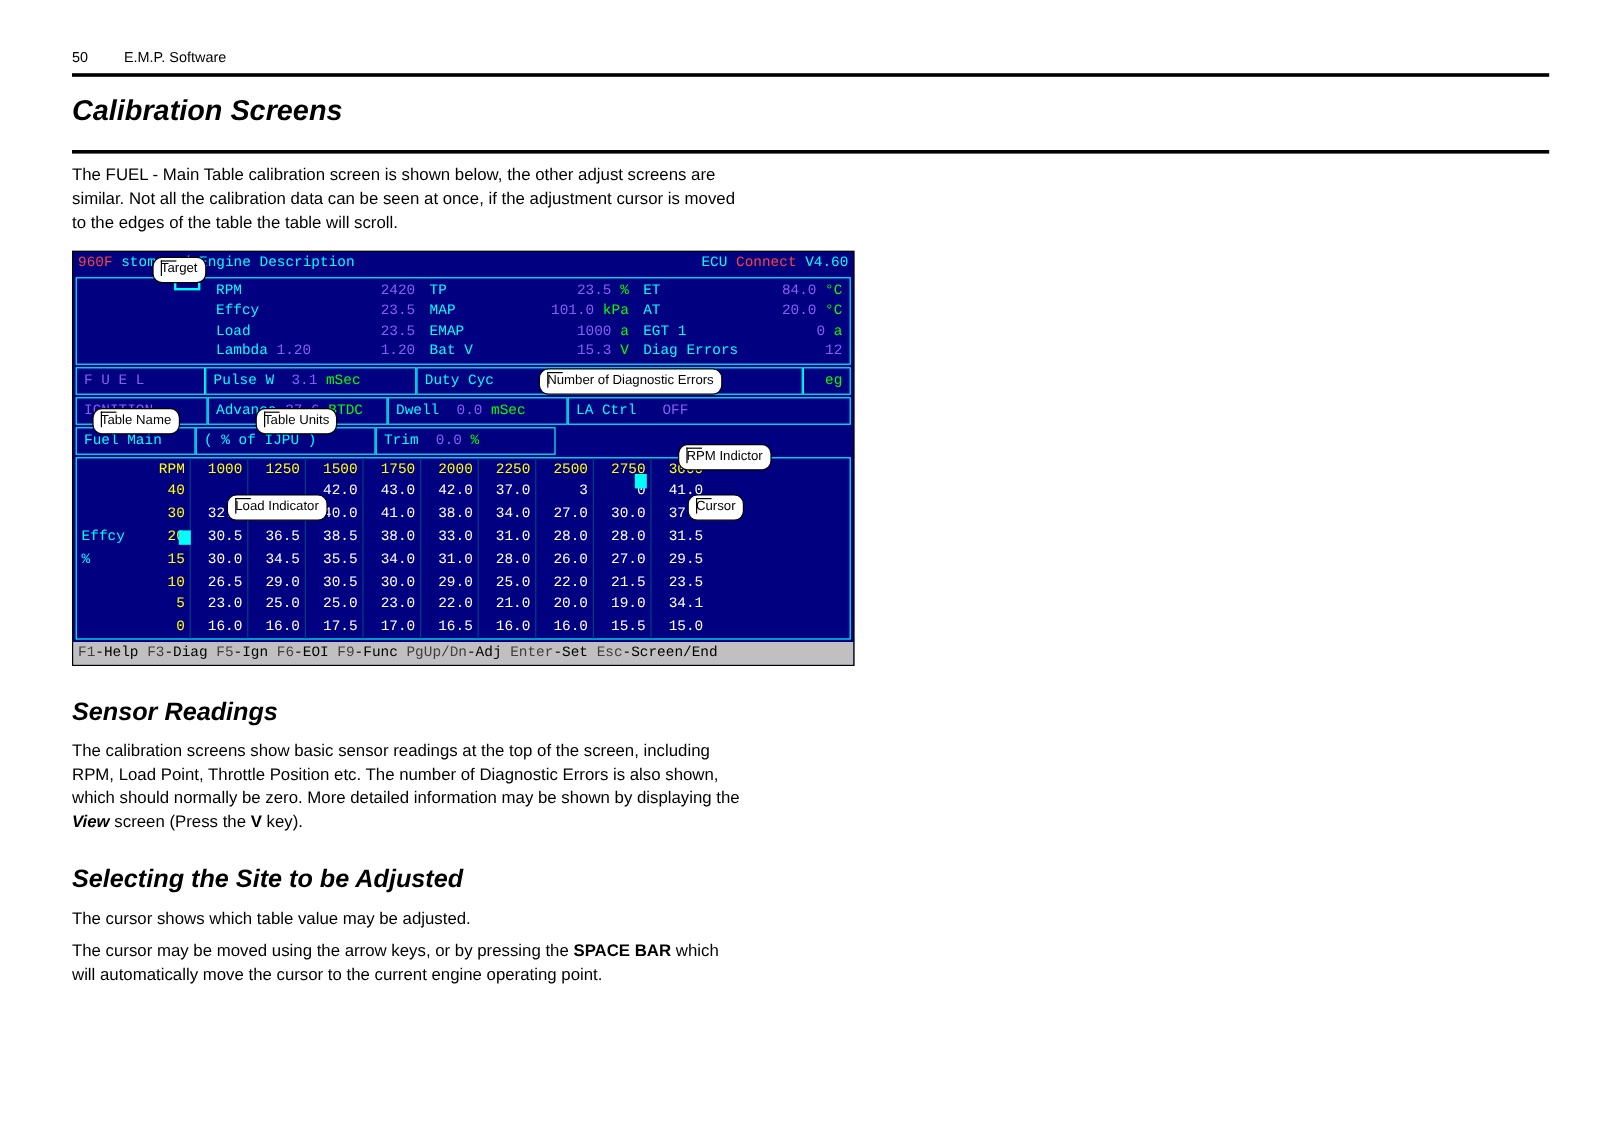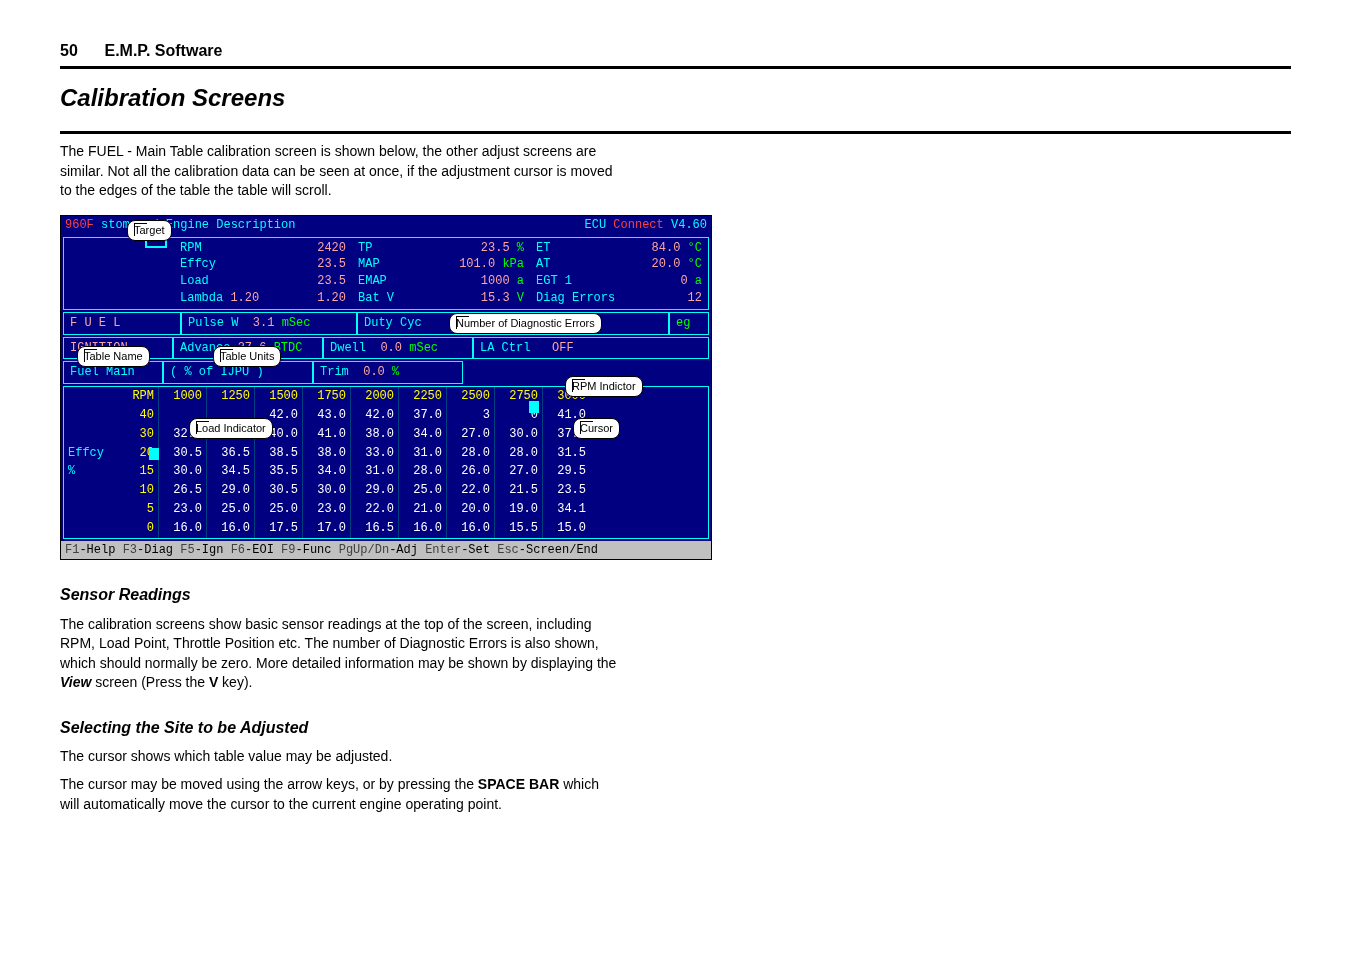--- a/index.html
+++ b/index.html
@@ -1,24 +1,24 @@
 <!DOCTYPE html>
 <html><head>
 <meta charset="utf-8">
 <style>
 body{font-family:Arial,Helvetica,sans-serif;margin:0;padding:40px 60px;color:#000;font-size:14px;line-height:1.4}
-.page-header{font-weight:bold;font-size:16px;border-bottom:3px solid #000;padding-bottom:4px;margin-bottom:12px}
+.page-header{font-weight:normal;font-size:12px;border-bottom:3px solid #000;padding-bottom:4px;margin-bottom:12px}
 .page-num{display:inline-block;width:40px}
 h1.section{font-style:italic;font-family:Arial;font-size:24px;font-weight:bold;margin:10px 0 8px;border-bottom:3px solid #000;padding-bottom:16px}
-h2.sub{font-style:italic;font-weight:bold;font-size:16px;margin:24px 0 8px}
+h2.sub{font-style:italic;font-weight:bold;font-size:21px;margin:24px 0 8px}
 p{max-width:560px;margin:8px 0}
 .term{position:relative;width:650px;background:#000080;font-family:"Courier New",monospace;font-size:12px;color:#fff;margin:14px 0 10px;padding:0;border:1px solid #000}
 .term *{box-sizing:border-box}
 .bar-top{display:flex;justify-content:space-between;padding:1px 4px;color:#fff}
-.cy{color:#00ffff}.ye{color:#fca5a5}.gn{color:#00ff00}.rd{color:#ff4040}.wh{color:#ffffff}
+.cy{color:#00ffff}.ye{color:#8b5cf6}.gn{color:#00ff00}.rd{color:#ff4040}.wh{color:#ffffff}
 .panel{border:1px solid #00ffff;margin:2px}
 .triple{display:flex}
 .triple .col{flex:1;padding:2px 6px}
 .label-pair{display:flex;justify-content:space-between}
 .section-row{display:flex;margin:2px}
 .section-row .box{border:1px solid #00ffff;padding:2px 6px;display:flex;align-items:center}
 .tbl{display:flex;flex-direction:column;margin:2px;border:1px solid #00ffff}
 .tbl-row{display:flex}
 .tbl-row .c{width:48px;text-align:right;padding:1px 4px;border-left:1px solid #004080}
 .tbl-row .ch{color:#ffff00}
@@ -123,28 +123,28 @@
           <span><span class="ye">0</span> <span class="gn">a</span></span>
         </div>
         <div class="label-pair">
           <span class="cy">Diag Errors</span>
           <span><span class="ye">12</span> <span class="gn"></span></span>
         </div>
       </div>
   </div>
 
   <div class="section-row">
-    <div class="box" style="width:118px">
+    <div class="box" style="width:108px">
         <span class="ye">F U E L</span>
       </div>
     <div class="box" style="width:176px"><span class="cy">Pulse W</span>&nbsp;&nbsp;<span class="ye">3.1</span>&nbsp;<span class="gn">mSec</span></div>
     <div class="box" style="flex:1">
         <span class="cy">Duty Cyc</span>
       </div>
-    <div class="box" style="width:40px;justify-content:flex-start">
+    <div class="box" style="width:40px;justify-content:flex-end">
         <span class="gn">eg</span>
       </div>
   </div>
 
   <div class="section-row">
     <div class="box" style="width:110px">
         <span class="ye">IGNITION</span>
       </div>
     <div class="box" style="width:150px"><span class="cy">Advance</span>&nbsp;<span class="ye">37.6</span>&nbsp;<span class="gn">BTDC</span></div>
     <div class="box" style="width:150px"><span class="cy">Dwell</span>&nbsp;&nbsp;<span class="ye">0.0</span>&nbsp;<span class="gn">mSec</span></div>

